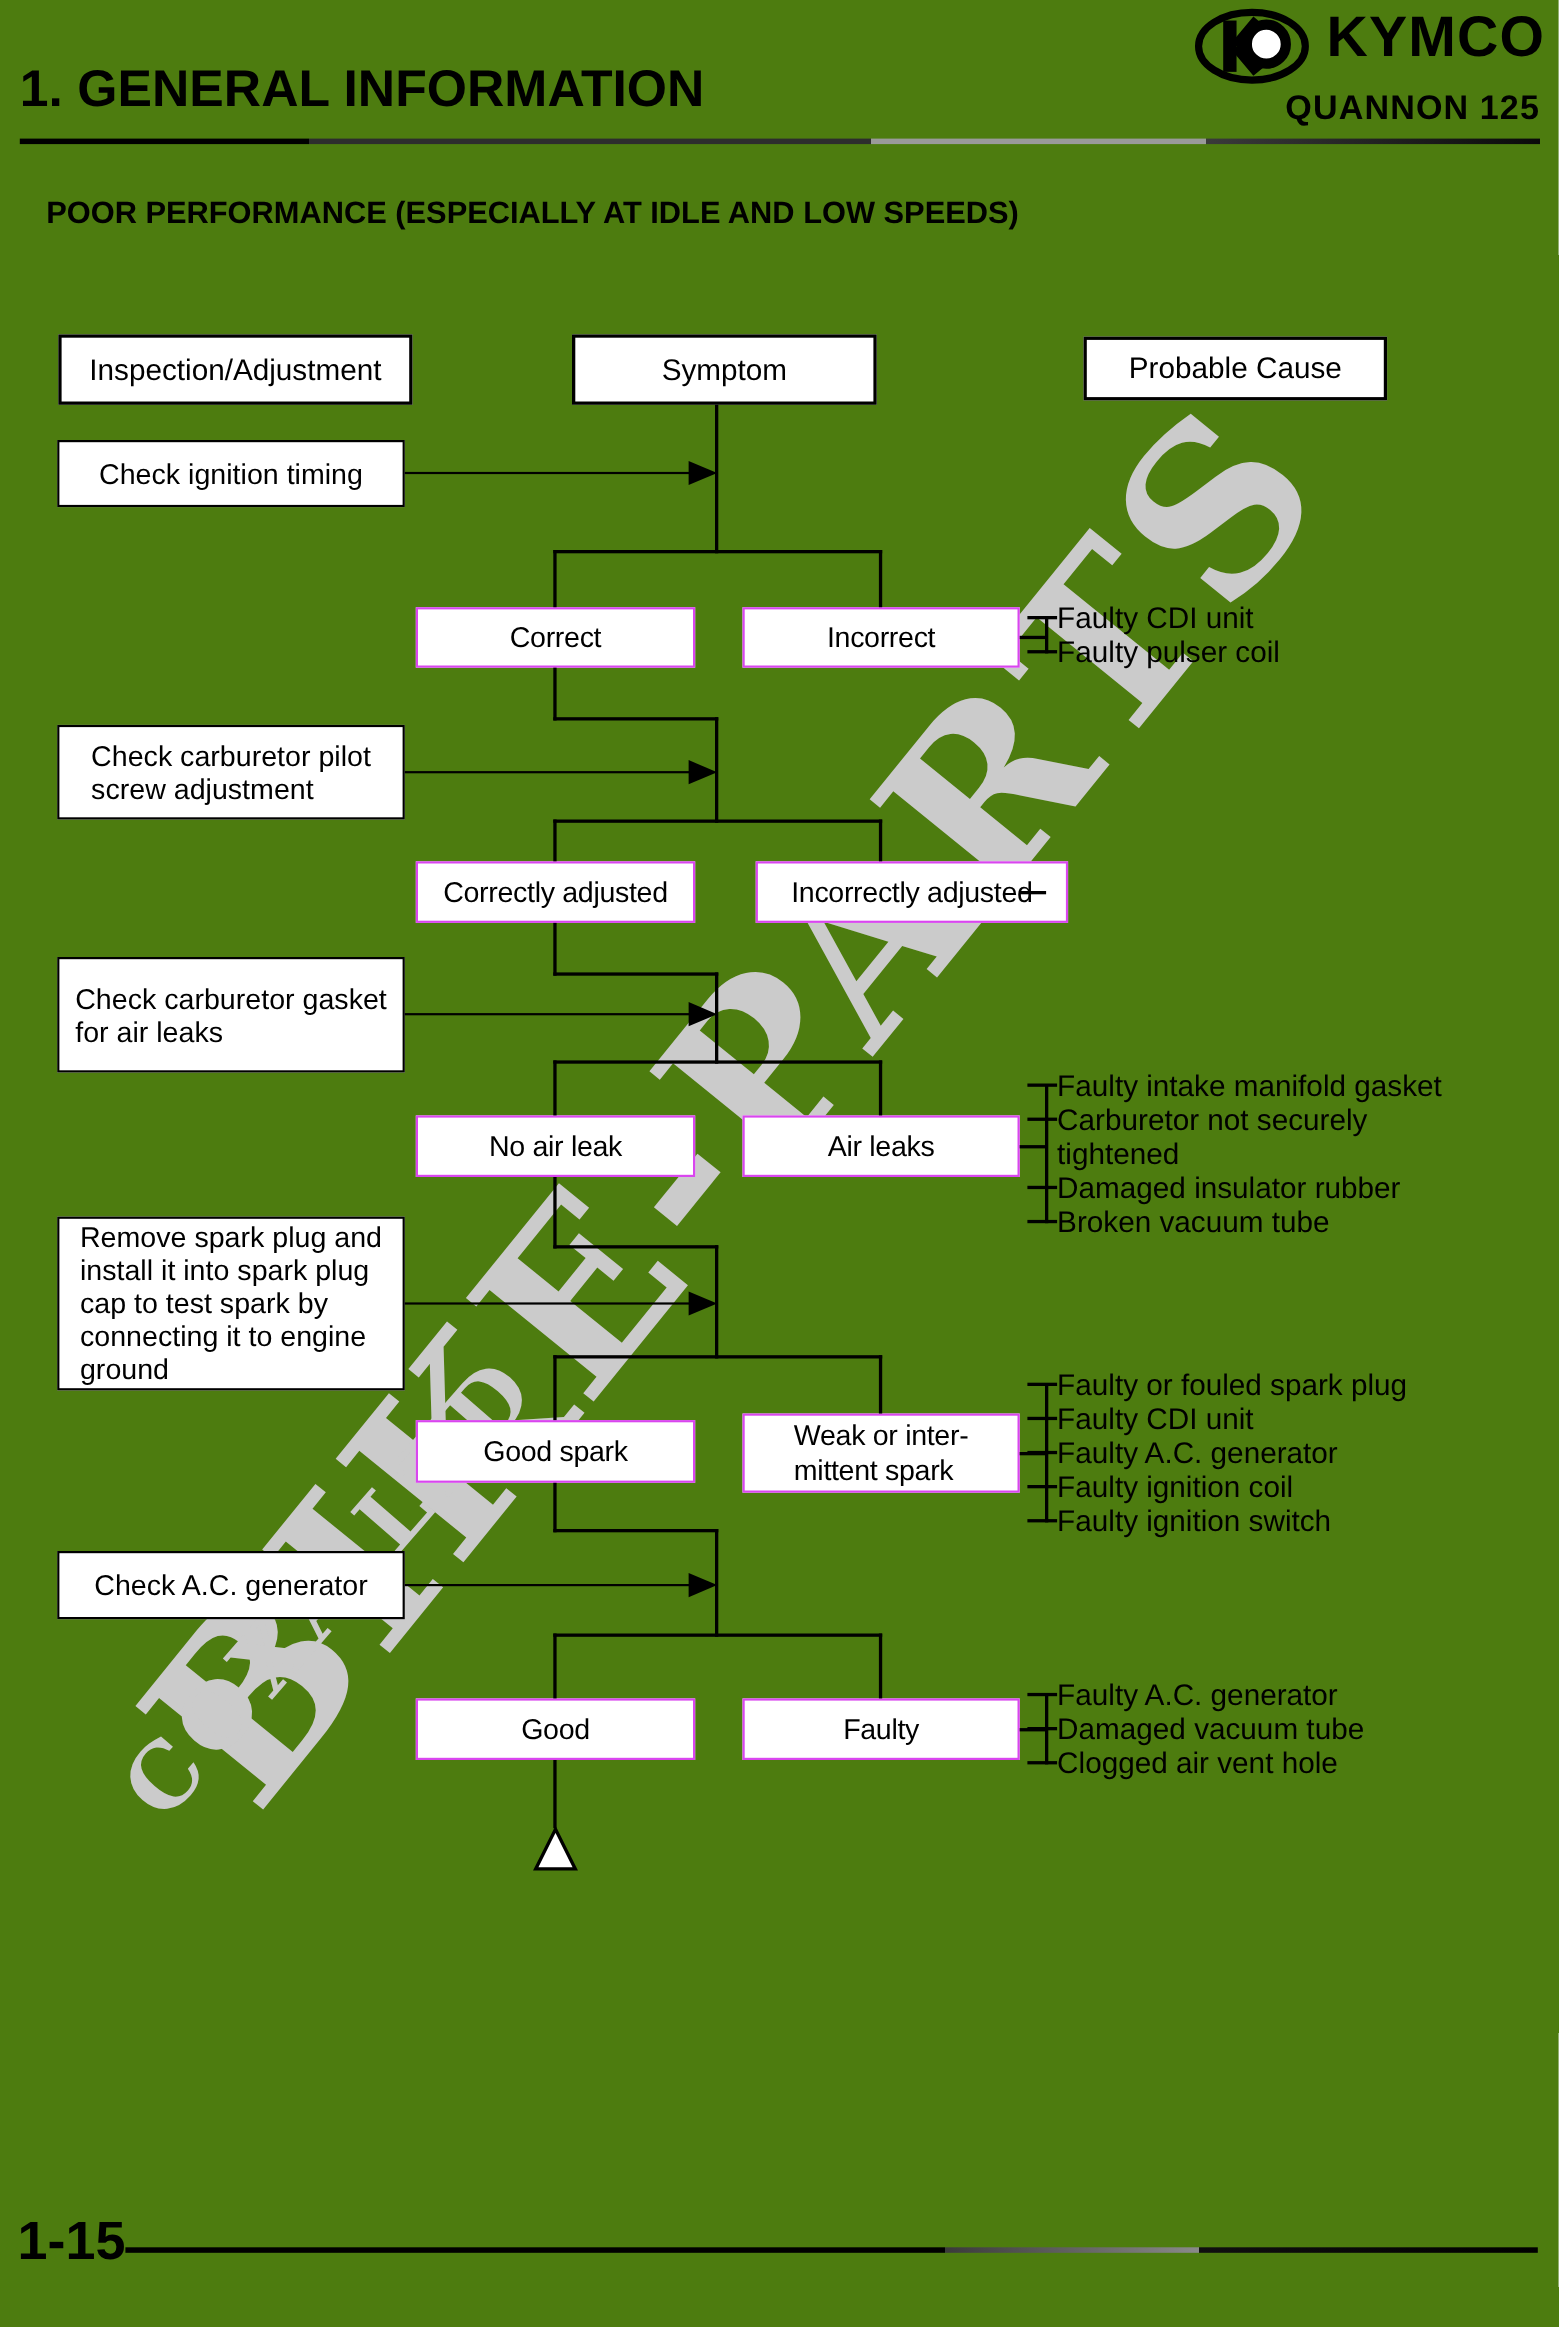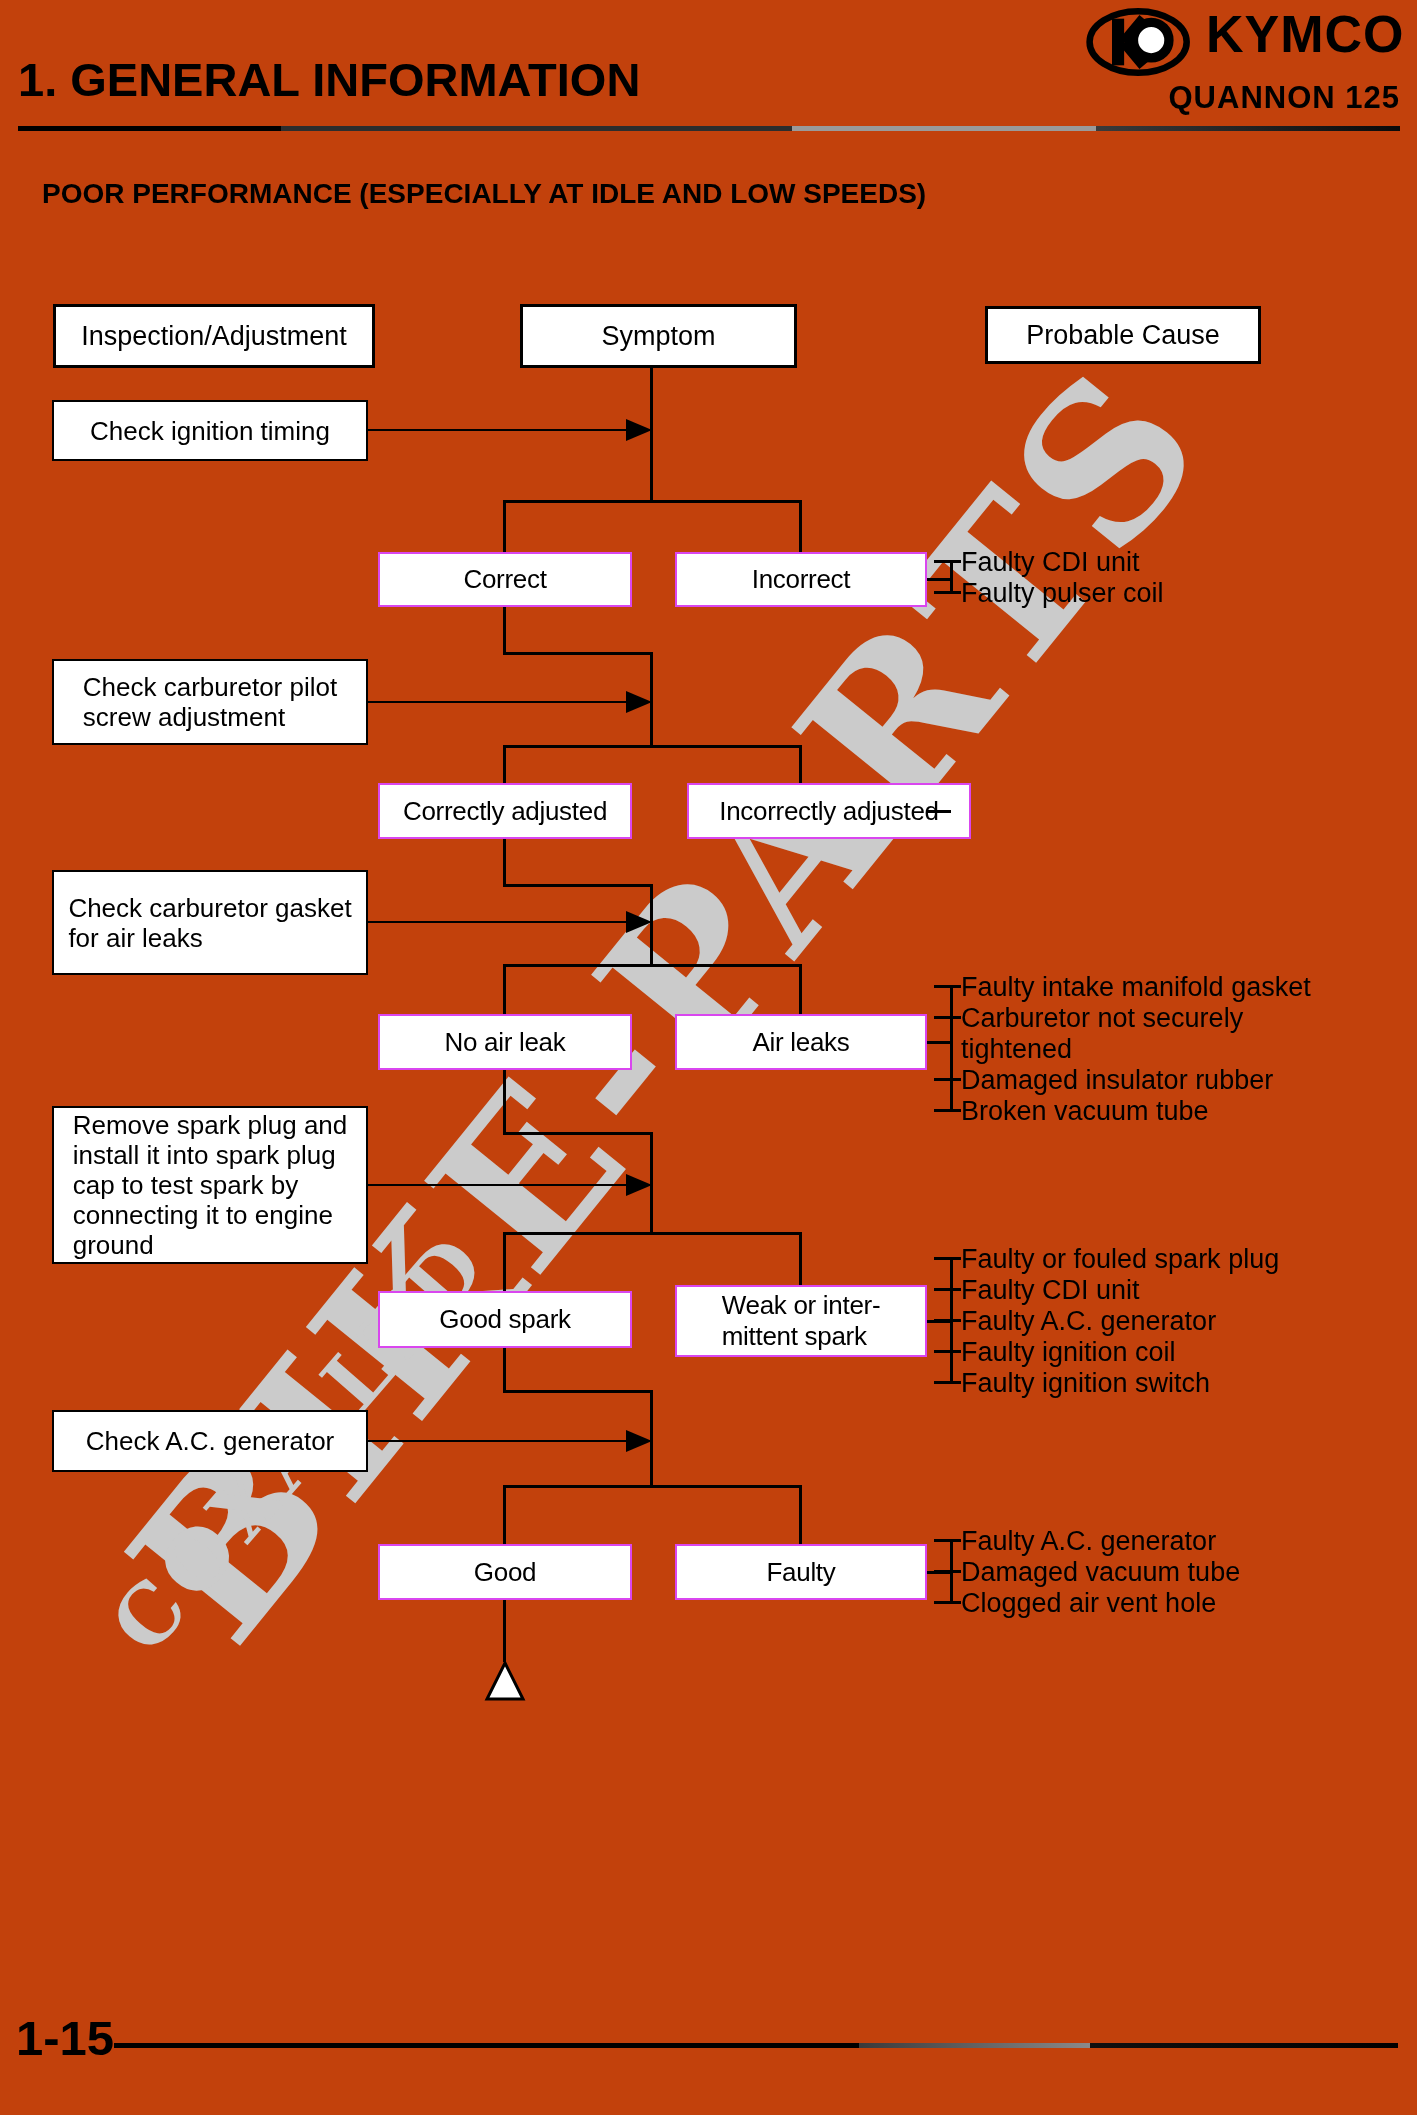--- a/index.html
+++ b/index.html
@@ -1,19 +1,19 @@
 <!DOCTYPE html>
 <html><head>
 <meta charset="utf-8">
 <title>KYMCO QUANNON 125 — General Information 1-15</title>
 <style>
   html,body { margin:0; padding:0; background:#e8e8e8; }
   .page {
     position:relative; width:1417px; height:2115px; margin:0 auto;
-    background:#c2410c; overflow:hidden;
+    background:#4d7c0f; overflow:hidden;
     font-family:"Liberation Sans", sans-serif; color:#000;
   }
   
   .sec-heading {
     position:absolute; left:18px; top:52px;
     font-size:47px; font-weight:bold; letter-spacing:0px;
   }
   .brand-row { position:absolute; left:1084px; top:4px; display:flex; }
   .brand-logo { width:112px; height:76px; }
   .brand-name { font-size:52px; font-weight:bold; letter-spacing:1px; margin-left:10px; }

